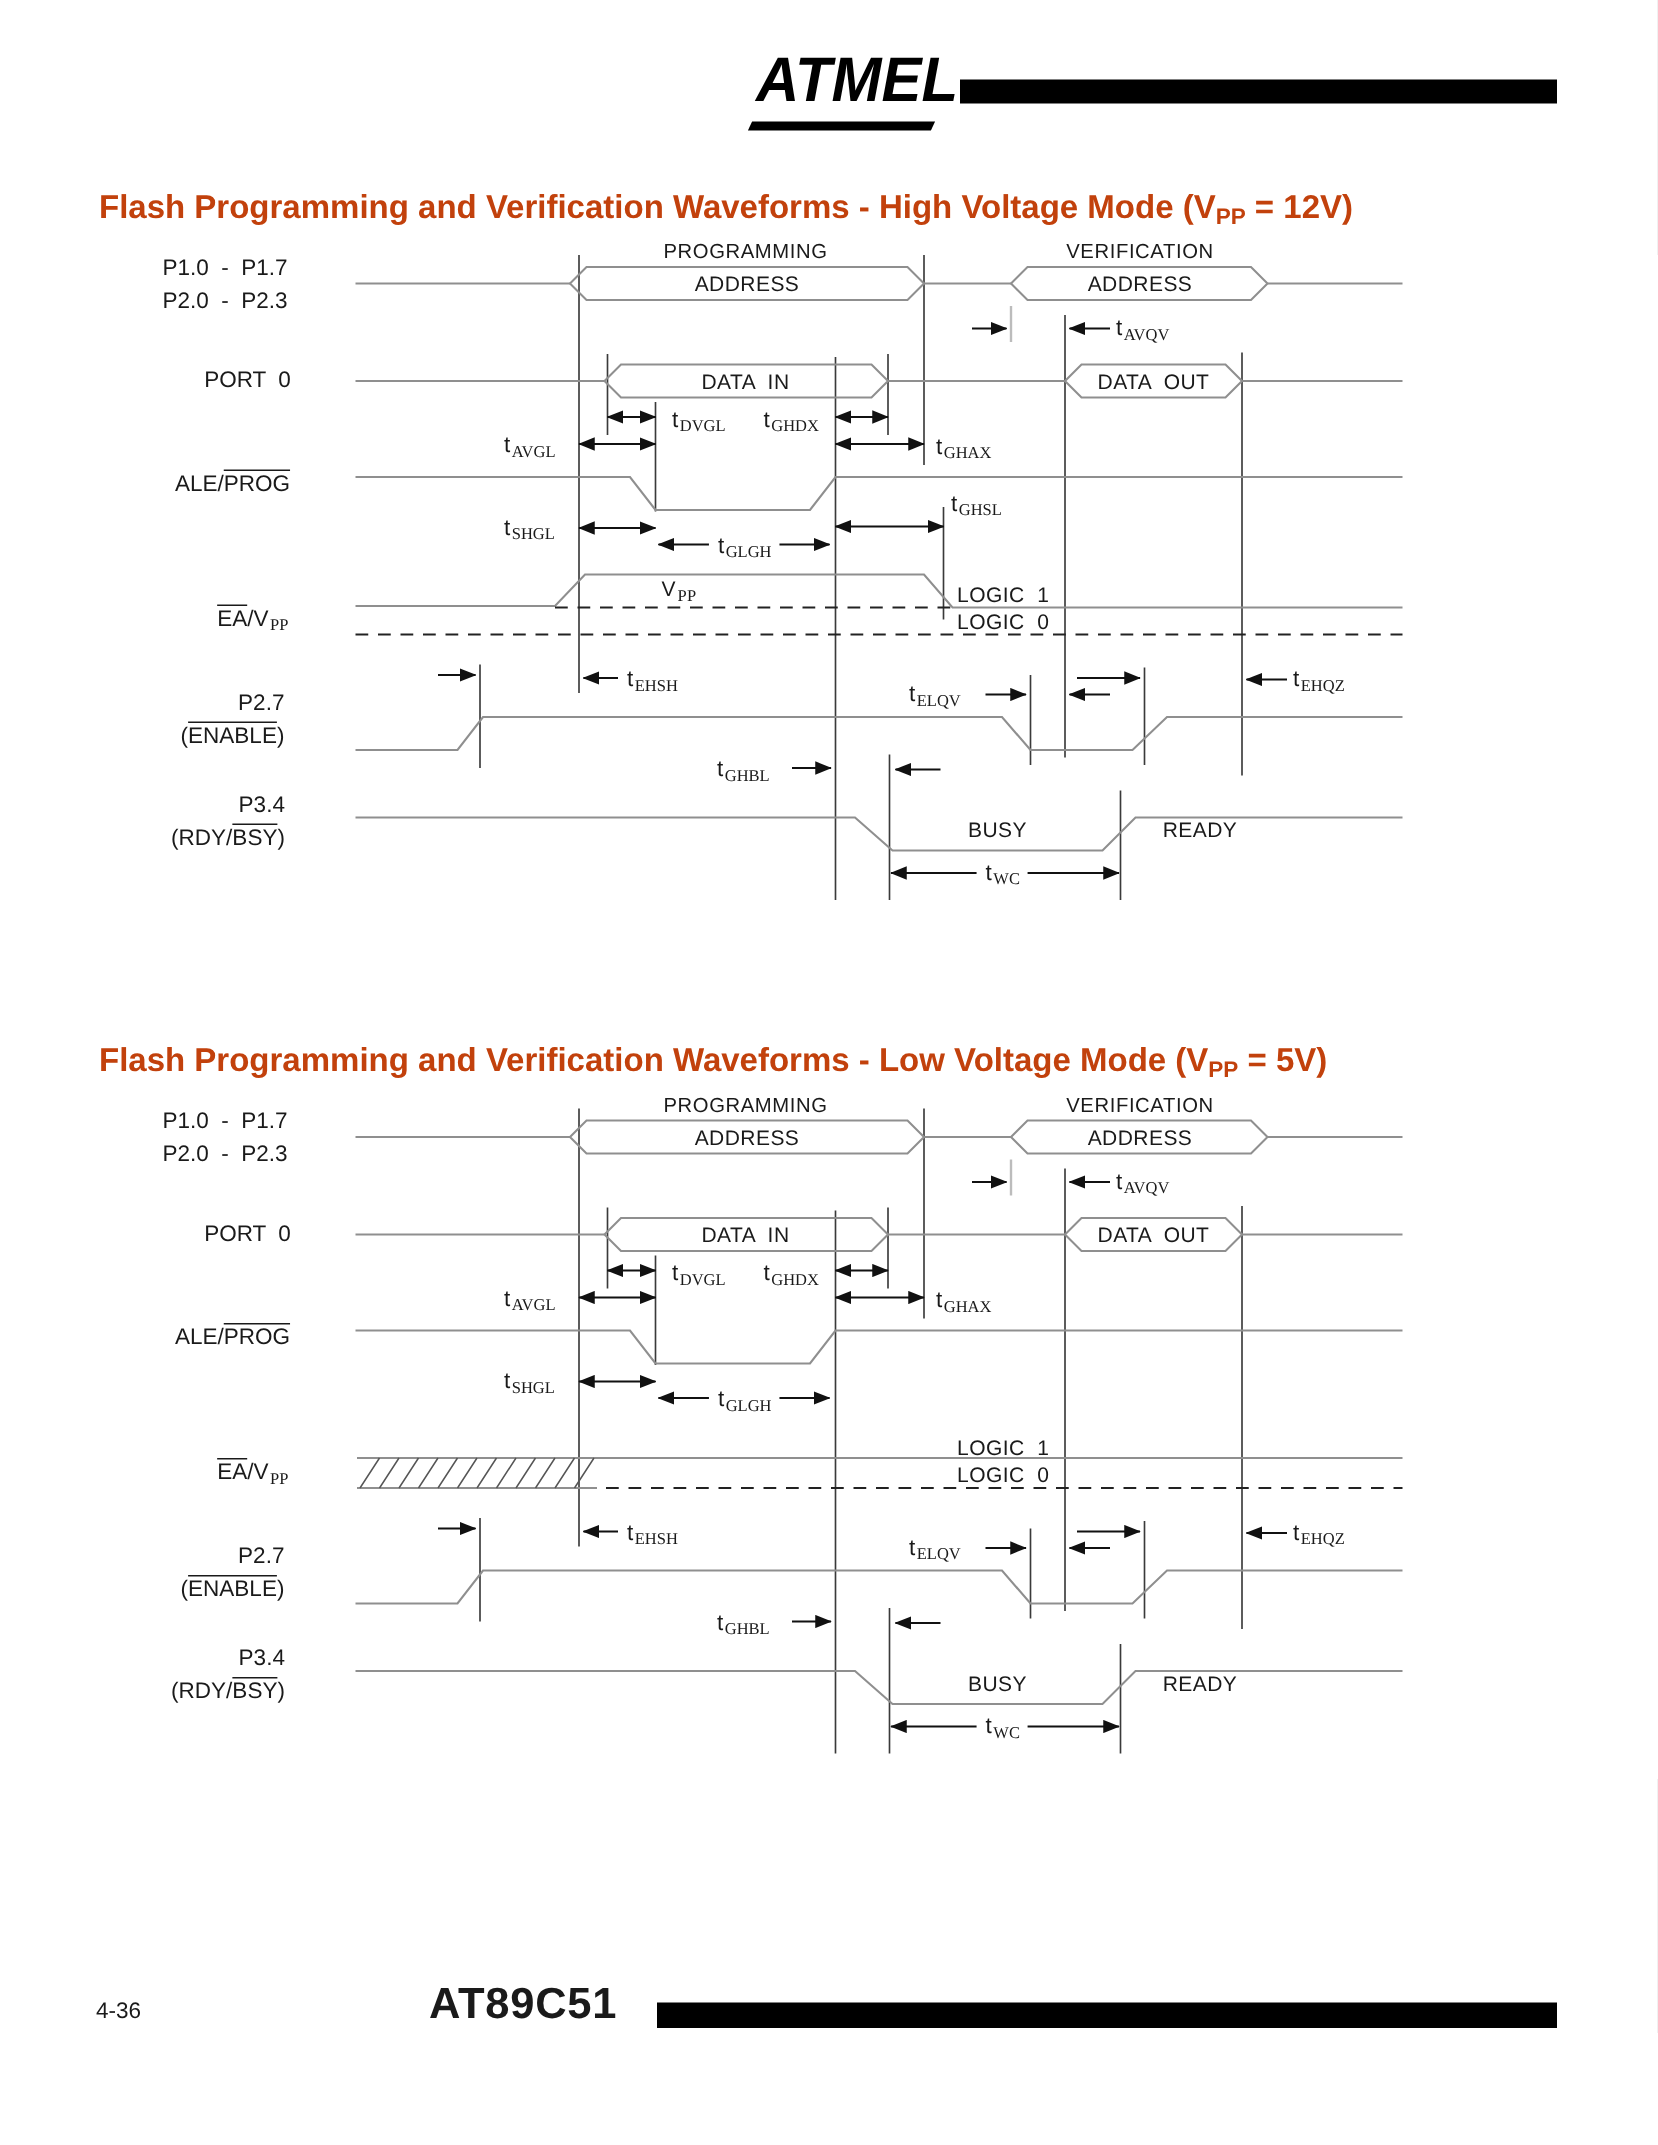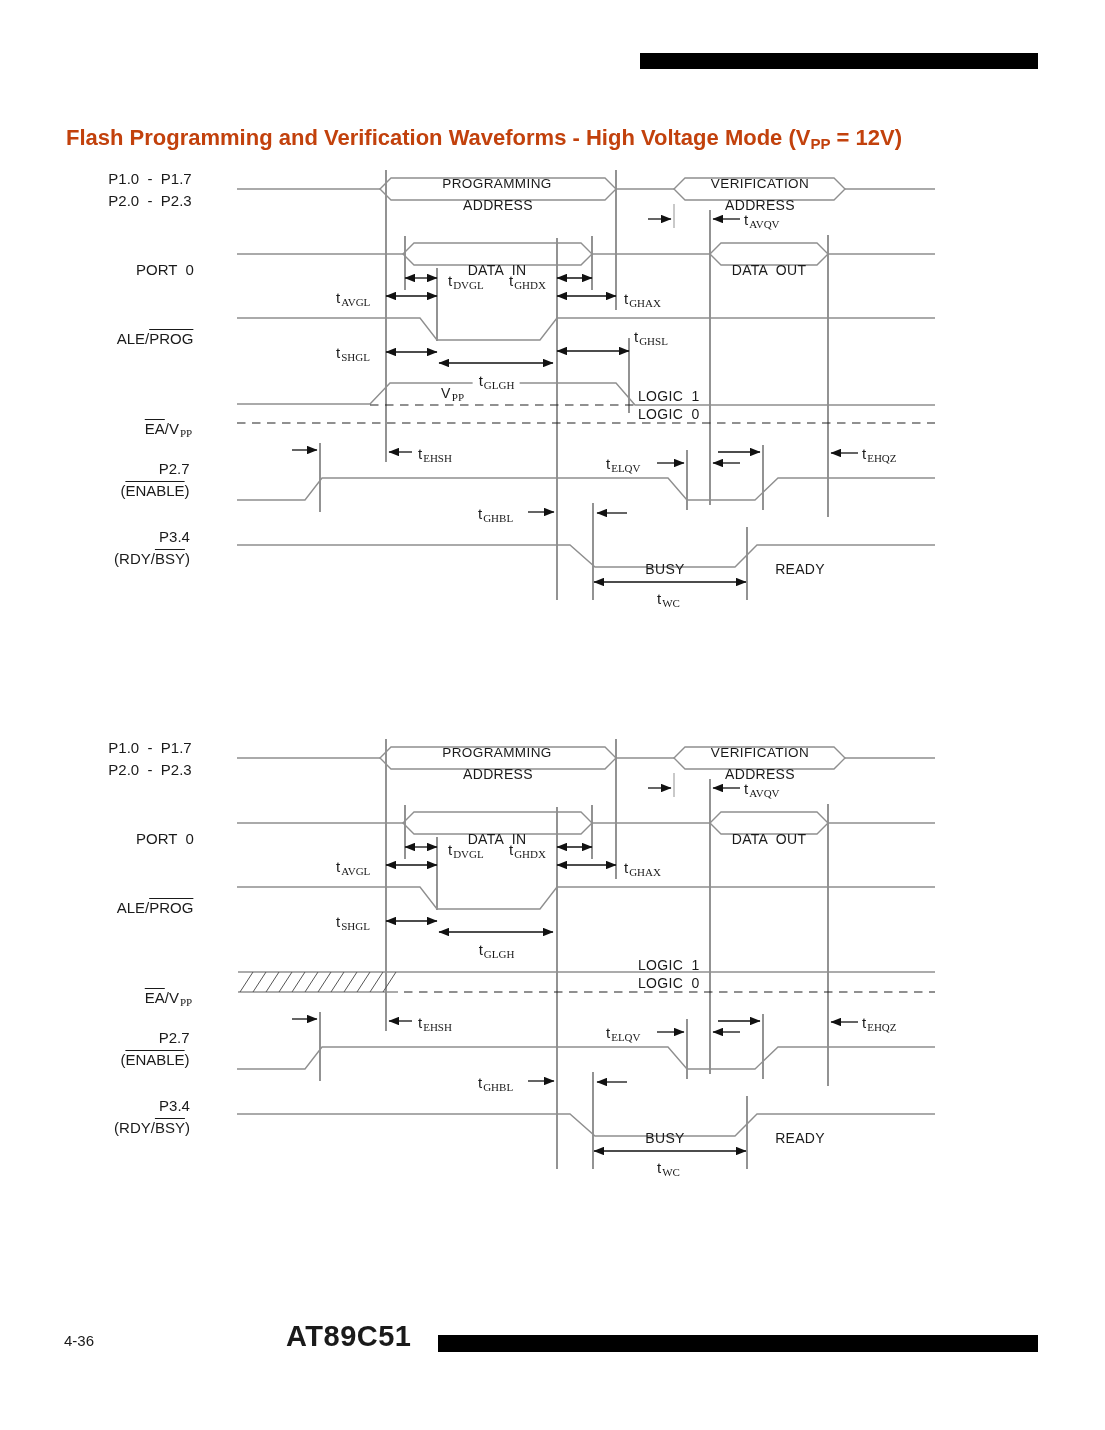--- a/index.html
+++ b/index.html
@@ -1,19 +1,19 @@
 <!DOCTYPE html>
 <html><head>
 <meta charset="utf-8">
 <style>
   html,body{margin:0;padding:0;background:#e8e8e8;}
   .page{position:relative;width:1105px;height:1430px;background:#ffffff;overflow:hidden;
         font-family:"Liberation Sans","DejaVu Sans",sans-serif;color:#1a1a1a;}
   .lbl{position:absolute;white-space:pre;line-height:1;font-size:14px;color:#1a1a1a;}
-  .ctr{transform:translate(-50%,-50%);margin-top:16px;}
+  .ctr{transform:translate(-50%,-50%);}
   .cy{transform:translateY(-50%);}
   .sig{font-size:15px;text-align:right;line-height:22px;}
   .sm{font-size:13.5px;letter-spacing:.4px;}
   .bus{font-size:14px;letter-spacing:.3px;}
   .t{font-size:15px;}
   .lbl sub{font-size:11px;position:relative;top:3px;left:1px;line-height:1;vertical-align:baseline;font-family:Liberation Serif, serif;}
   .wbg{background:#fff;padding:0 6px;}
   .ov{text-decoration:overline;}
   .title{position:absolute;font-size:22px;font-weight:bold;white-space:pre;color:#c2410c;}
   .title sub{font-size:15px;font-weight:bold;position:relative;top:4px;line-height:1;vertical-align:baseline;}
@@ -30,23 +30,28 @@
   .vlg{stroke:#bcbcbc;stroke-width:1.6;}
   .ar,.ar2{stroke:#111;stroke-width:1.3;}
   .dsh{stroke:#222;stroke-width:1.2;fill:none;stroke-dasharray:8.5 6.5;}
   .hat{stroke:#555;stroke-width:1;fill:none;}
 </style>
 </head>
 <body>
 
 <div class="page">
 
+  <div class="logo">
+    <div class="logo-txt">ATMEL</div>
+    <div class="logo-bar"></div>
+  </div>
   <div class="hbar" style="left:640px;top:53px;width:398px;height:16px;"></div>
 
   <div class="title" style="left:66px;top:125px;"><span>Flash Programming and Verification Waveforms - High Voltage Mode (V</span><sub>PP</sub><span> = 12V)</span></div>
+  <div class="title" style="left:66px;top:694px;"><span>Flash Programming and Verification Waveforms - Low Voltage Mode (V</span><sub>PP</sub><span> = 5V)</span></div>
 
   <svg width="1105" height="1430" viewBox="0 0 1105 1430">
     <defs>
       <marker id="ah" viewBox="0 0 10 8" refX="9.5" refY="4" markerWidth="8.5" markerHeight="6.8" orient="auto-start-reverse">
         <path d="M0,0 L10,4 L0,8 z" fill="#111"></path>
       </marker>
     </defs>
 
     <g>
       <line class="vl" x1="386" y1="170" x2="386" y2="462"></line>

